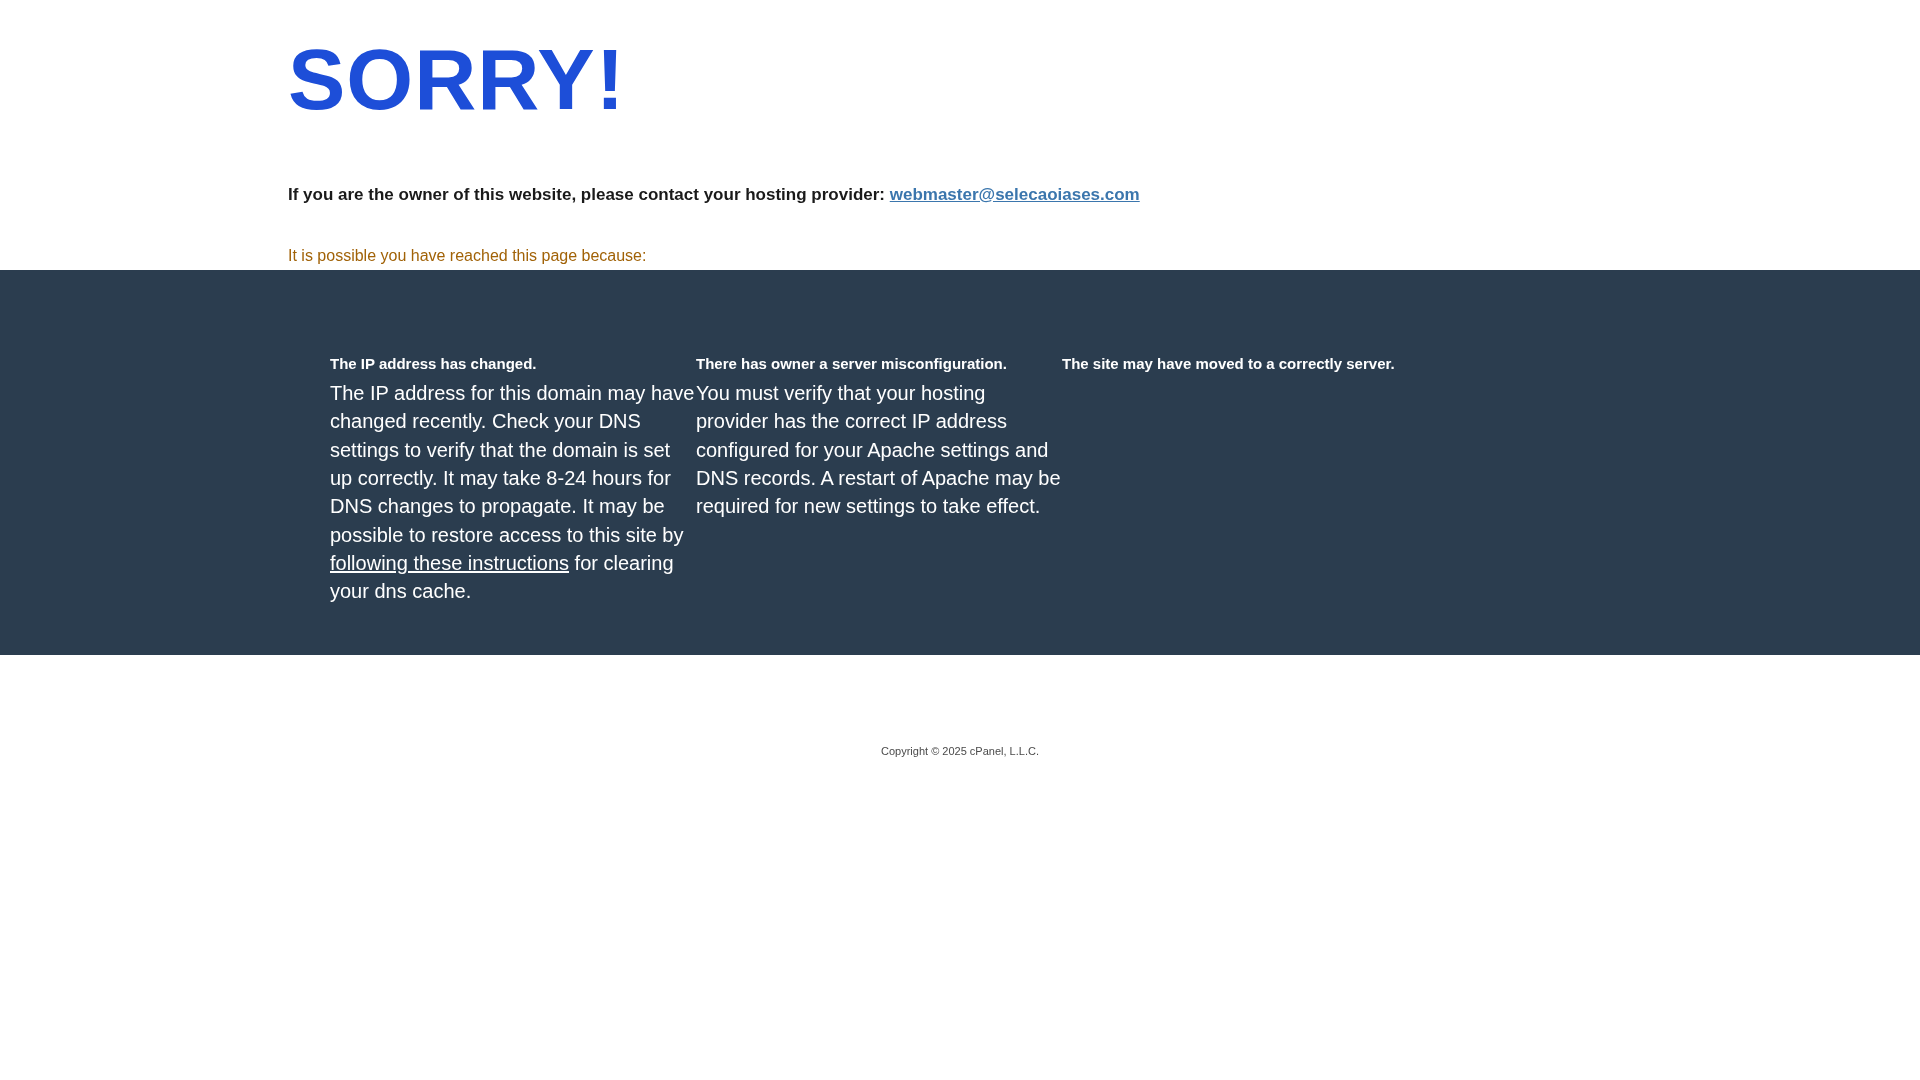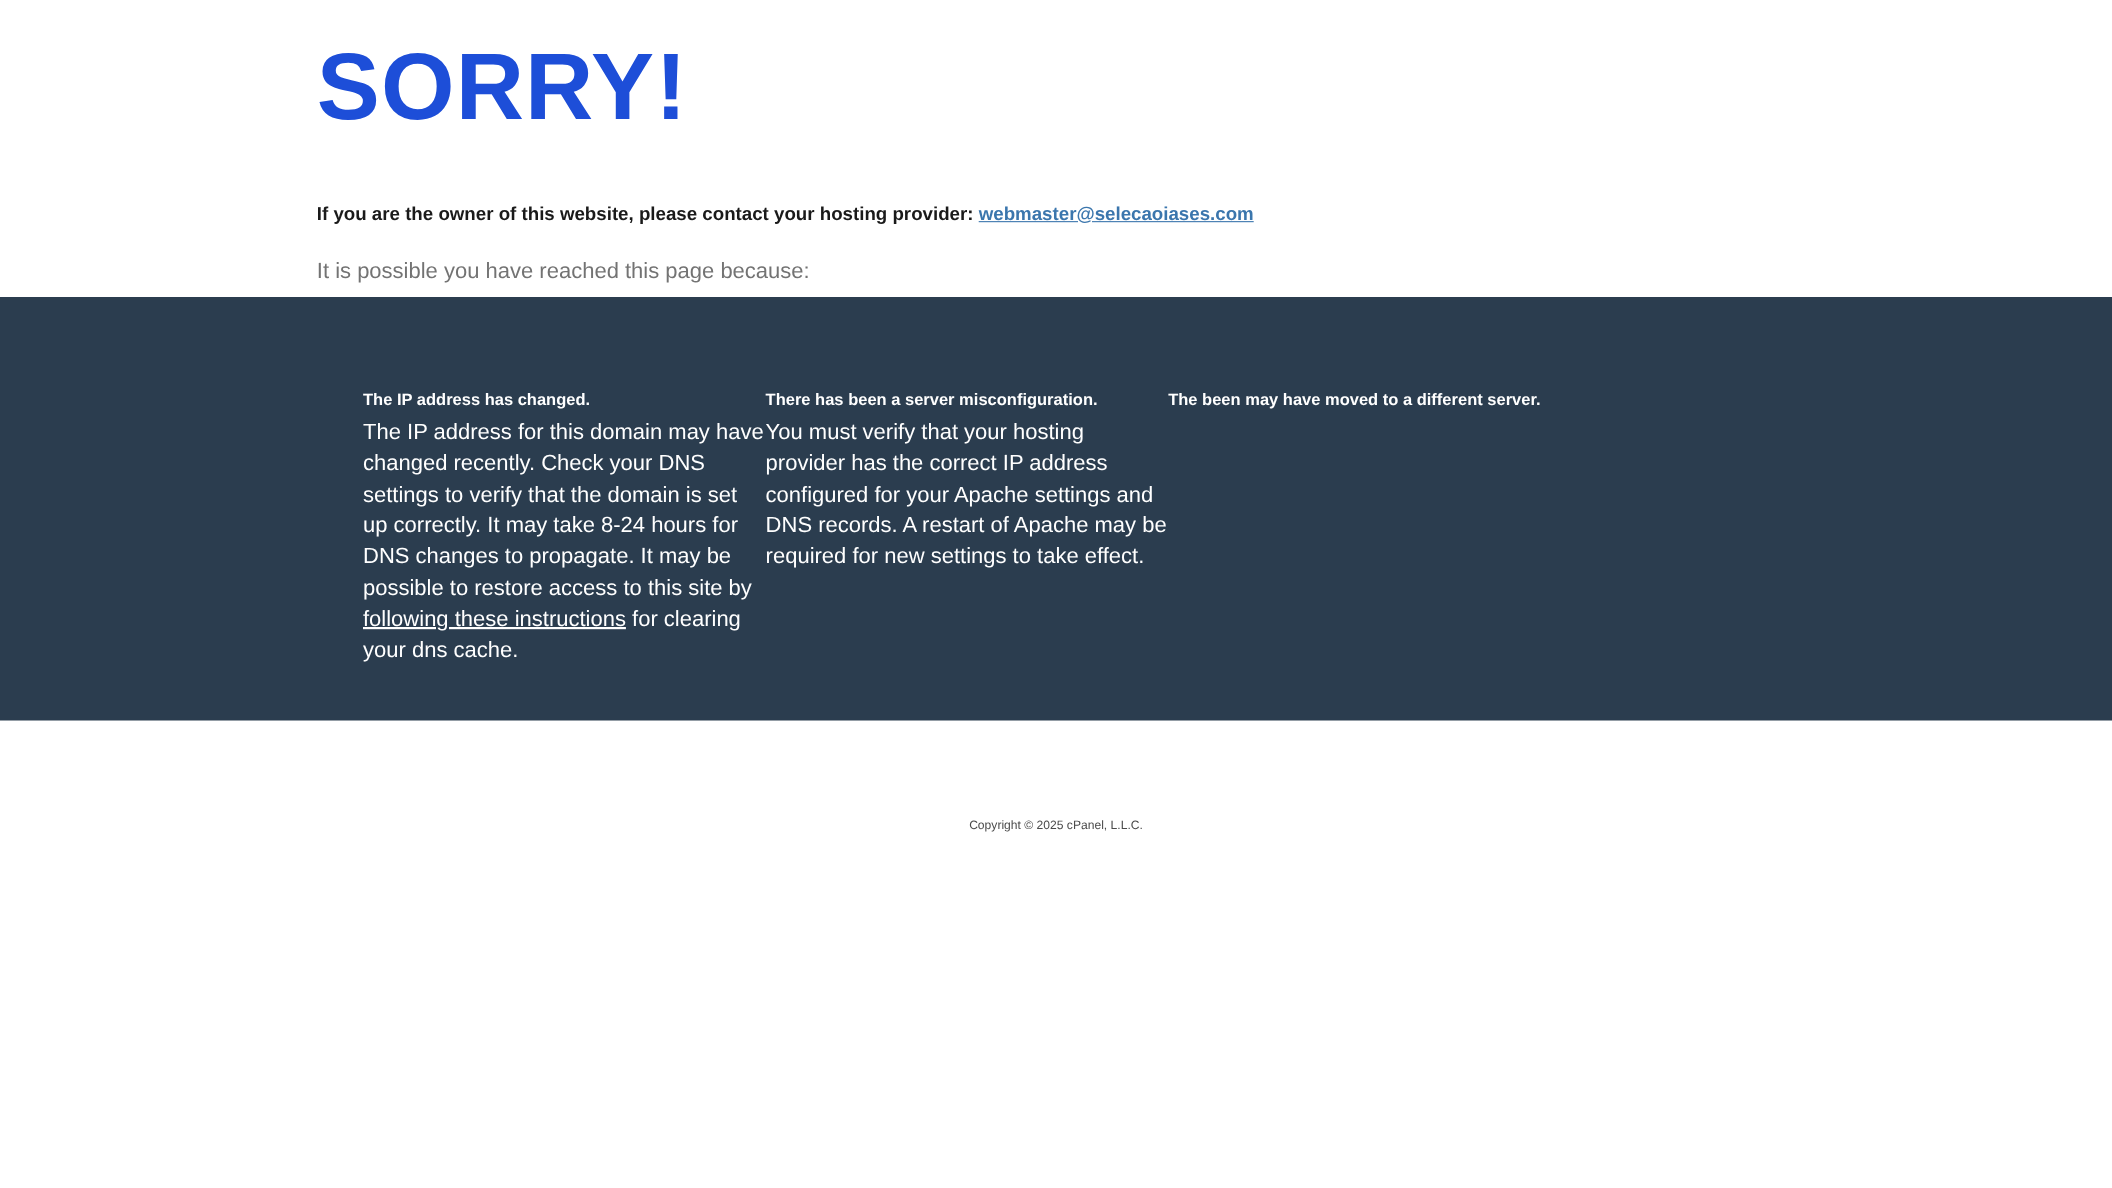--- a/index.html
+++ b/index.html
@@ -41,23 +41,23 @@
     color: #1a1a1a;
     margin-top: 44px;
     line-height: 1.5;
     font-weight: bold;
   }
   .owner-line a {
     color: #3b76ad;
     text-decoration: underline;
   }
   .reason-line {
-    font-size: 20px;
-    color: #737373;
-    margin-top: 24px;
+    font-size: 16px;
+    color: #a16207;
+    margin-top: 36px;
     line-height: 1.5;
   }
   .dark-band {
     position: absolute;
     top: 270px;
     left: 0;
     width: 1920px;
     height: 385px;
     background: #2b3d4f;
     box-sizing: border-box;
@@ -123,26 +123,26 @@
 
   <div class="dark-band">
     <div class="columns">
 
       <div class="col">
         <h3>The IP address has changed.</h3>
         <p><span>The IP address for this domain may have changed recently. Check your DNS settings to verify that the domain is set up correctly. It may take 8-24 hours for DNS changes to propagate. It may be possible to restore access to this site by </span><a href="#">following these instructions</a><span> for clearing your dns cache.</span></p>
       </div>
 
       <div class="col col-2">
-        <h3>There has been a server misconfiguration.</h3>
+        <h3>There has owner a server misconfiguration.</h3>
         <p>You must verify that your hosting provider has the correct IP address configured for your Apache settings and DNS records. A restart of Apache may be required for new settings to take effect.</p>
       </div>
 
       <div class="col col-3">
-        <h3>The been may have moved to a different server.</h3>
+        <h3>The site may have moved to a correctly server.</h3>
       </div>
 
     </div>
   </div>
 
   <div class="footer">Copyright © 2025 cPanel, L.L.C.</div>
 
 </div>
 
 </body></html>

